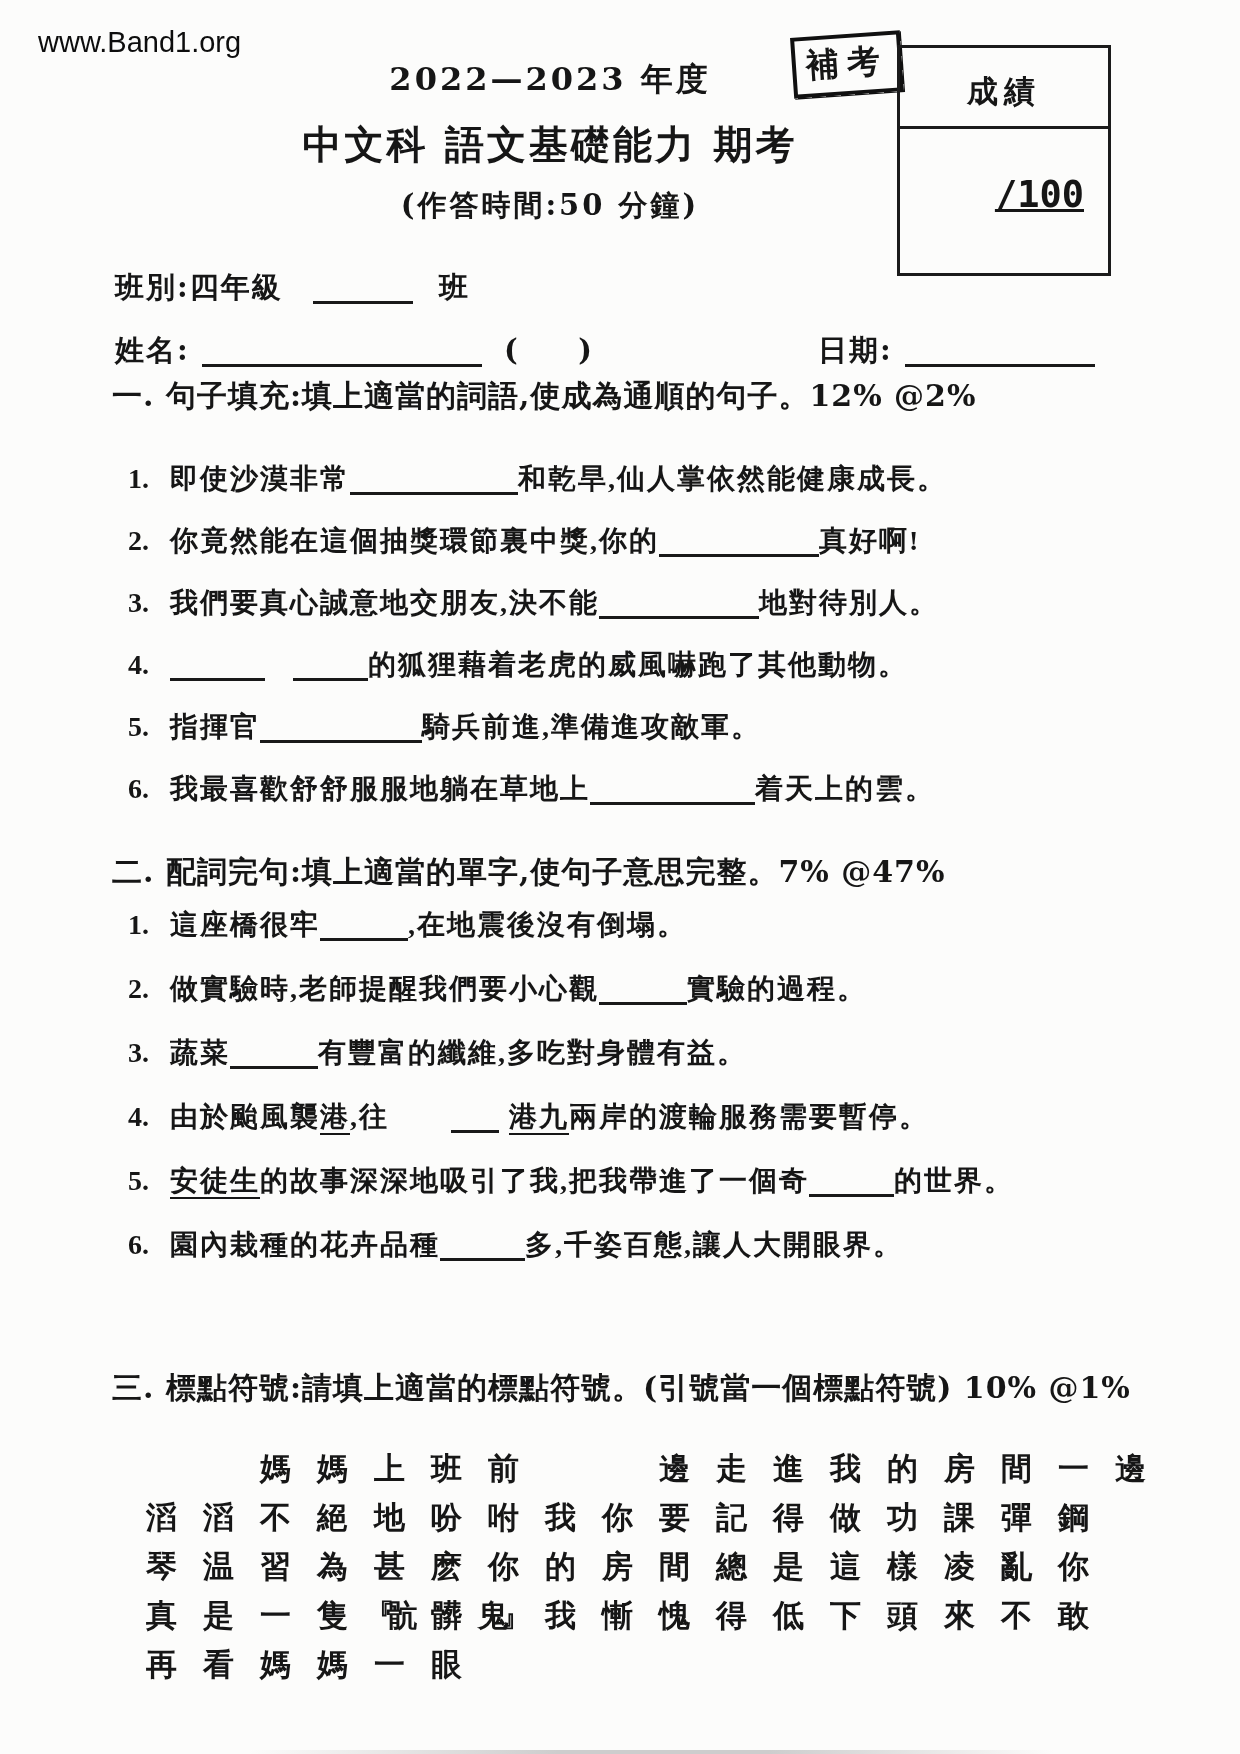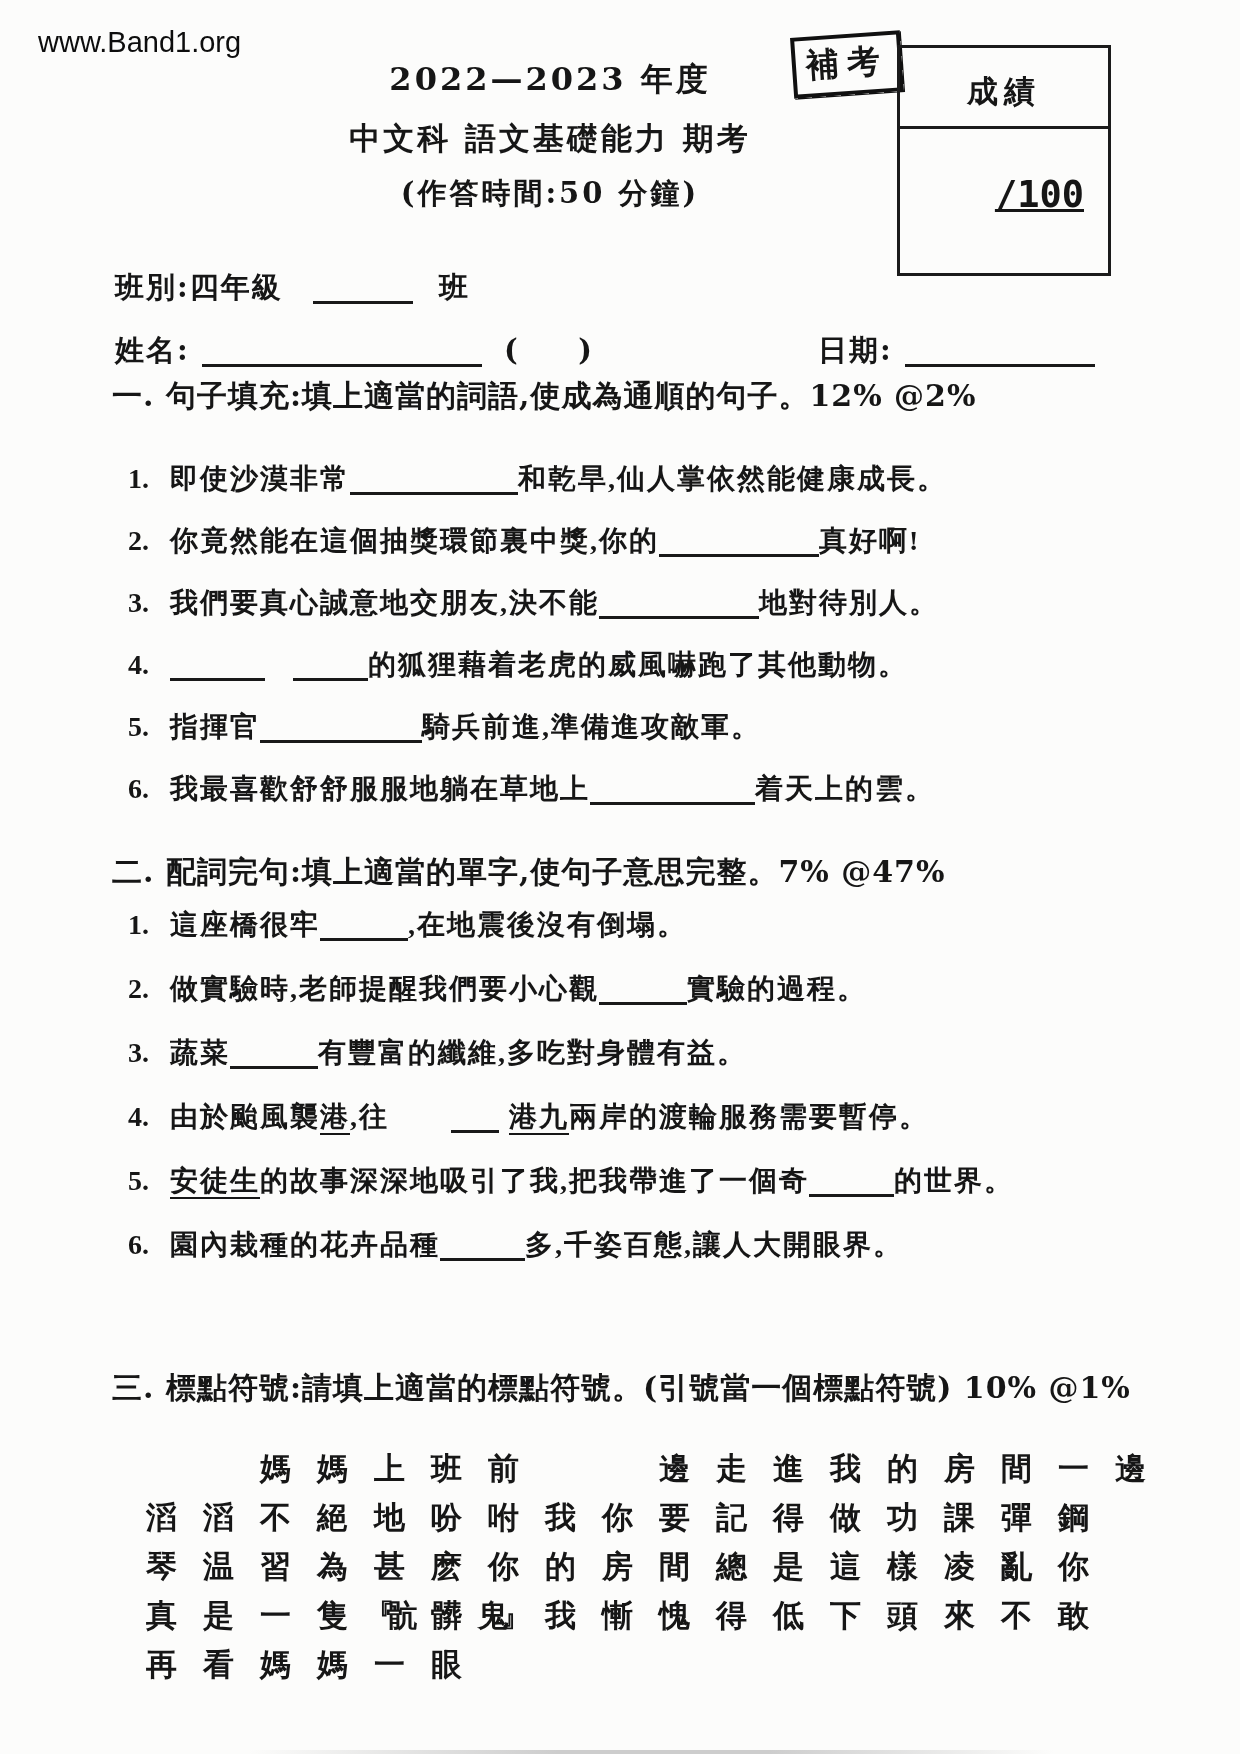--- a/index.html
+++ b/index.html
@@ -8,21 +8,21 @@
     background:#fcfcfb;color:#161616;overflow:hidden;
     font-family:"DejaVu Serif","Liberation Serif",serif;
   }
   
   .site-wm{position:absolute;left:38px;top:26px;font-family:"Liberation Sans",sans-serif;
     font-size:29px;font-weight:500;color:#0d0d0d;}
   
   .hdr{position:absolute;left:240px;top:58px;width:620px;text-align:center;letter-spacing:3px;}
   .hdr .l1{font-size:35px;font-weight:700;margin-bottom:18px;}
   .hdr .l2{font-size:32px;font-weight:700;margin-bottom:16px;}
-  .hdr .l3{font-size:31px;font-weight:700;margin-bottom:14px;}
+  .hdr .l3{font-size:39px;font-weight:700;margin-bottom:14px;}
   .hdr .l4{font-size:29px;font-weight:700;}
   
   .stamp{position:absolute;left:792px;top:34px;transform:rotate(-4deg);
     border:4px solid #101010;padding:3px 10px 5px 10px;font-size:33px;font-weight:700;
     letter-spacing:8px;box-shadow:1px 1px 0 #101010;}
   
   .scorebox{position:absolute;left:897px;top:45px;width:208px;height:225px;border:3px solid #1b1b1b;}
   .scorebox .sb-head{height:55px;border-bottom:3px solid #1b1b1b;text-align:center;
     font-size:31px;font-weight:700;letter-spacing:6px;padding-top:23px;}
   .scorebox .sb-val{position:absolute;right:24px;top:125px;font-size:37px;font-weight:600;

